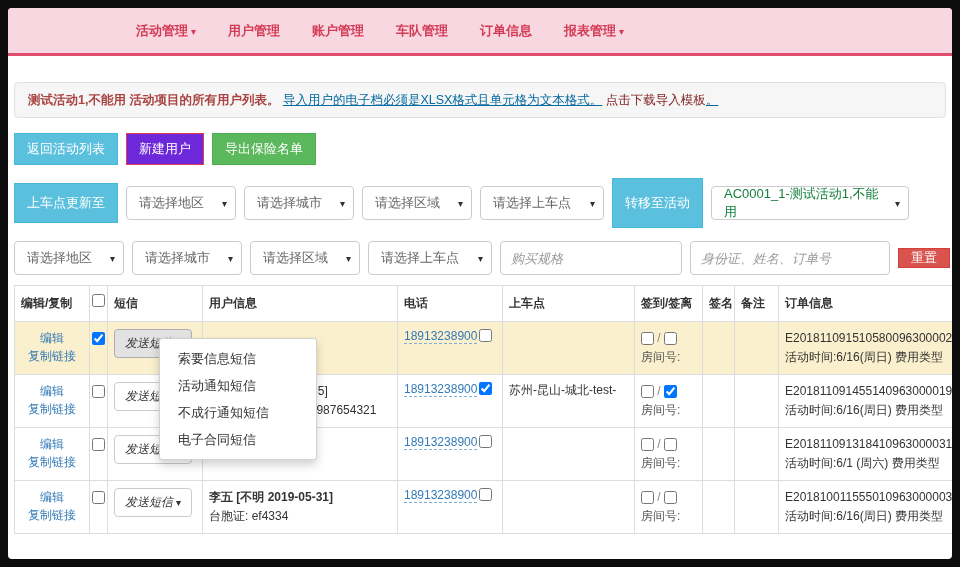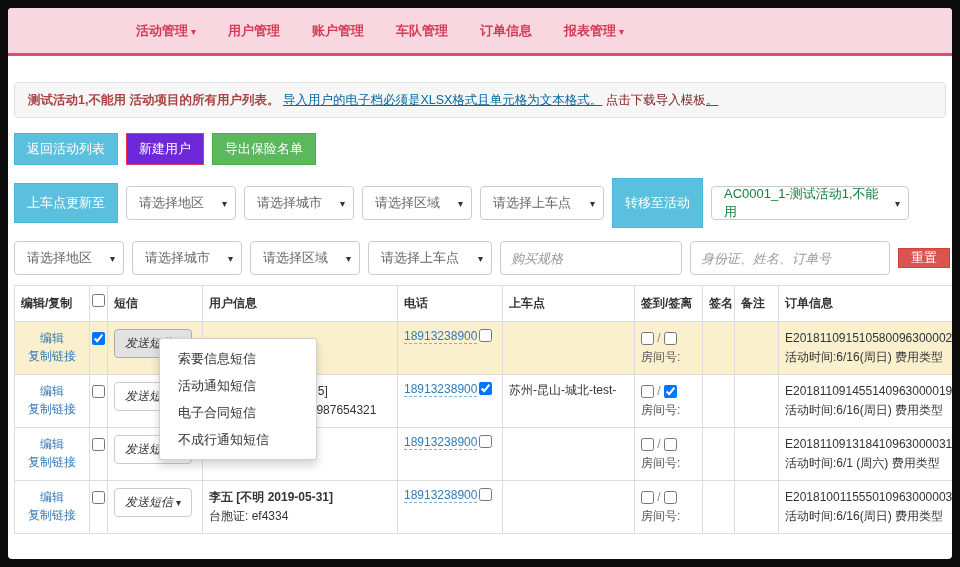--- a/index.html
+++ b/index.html
@@ -277,18 +277,18 @@
               </td>
           </tr>
         </tbody>
       </table>
 
     </div>
 
     <div class="menu">
       <div class="menu-item">索要信息短信</div>
       <div class="menu-item">活动通知短信</div>
+      <div class="menu-item">不成行通知短信</div>
       <div class="menu-item">电子合同短信</div>
-      <div class="menu-item">不成行通知短信</div>
     </div>
 
   </div>
 </div>
 
 </body></html>

